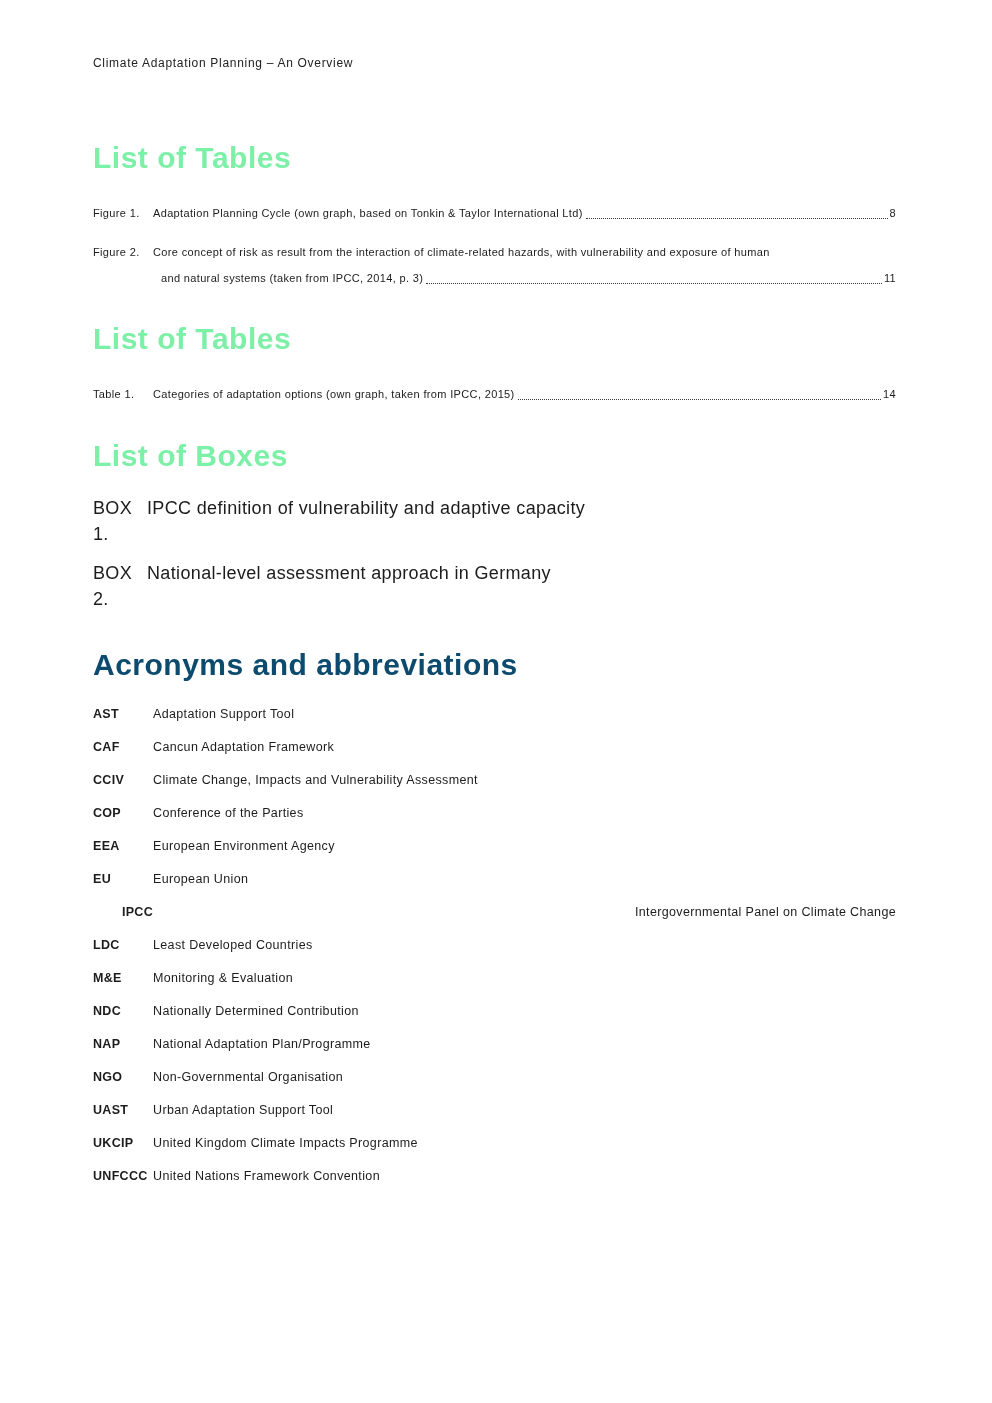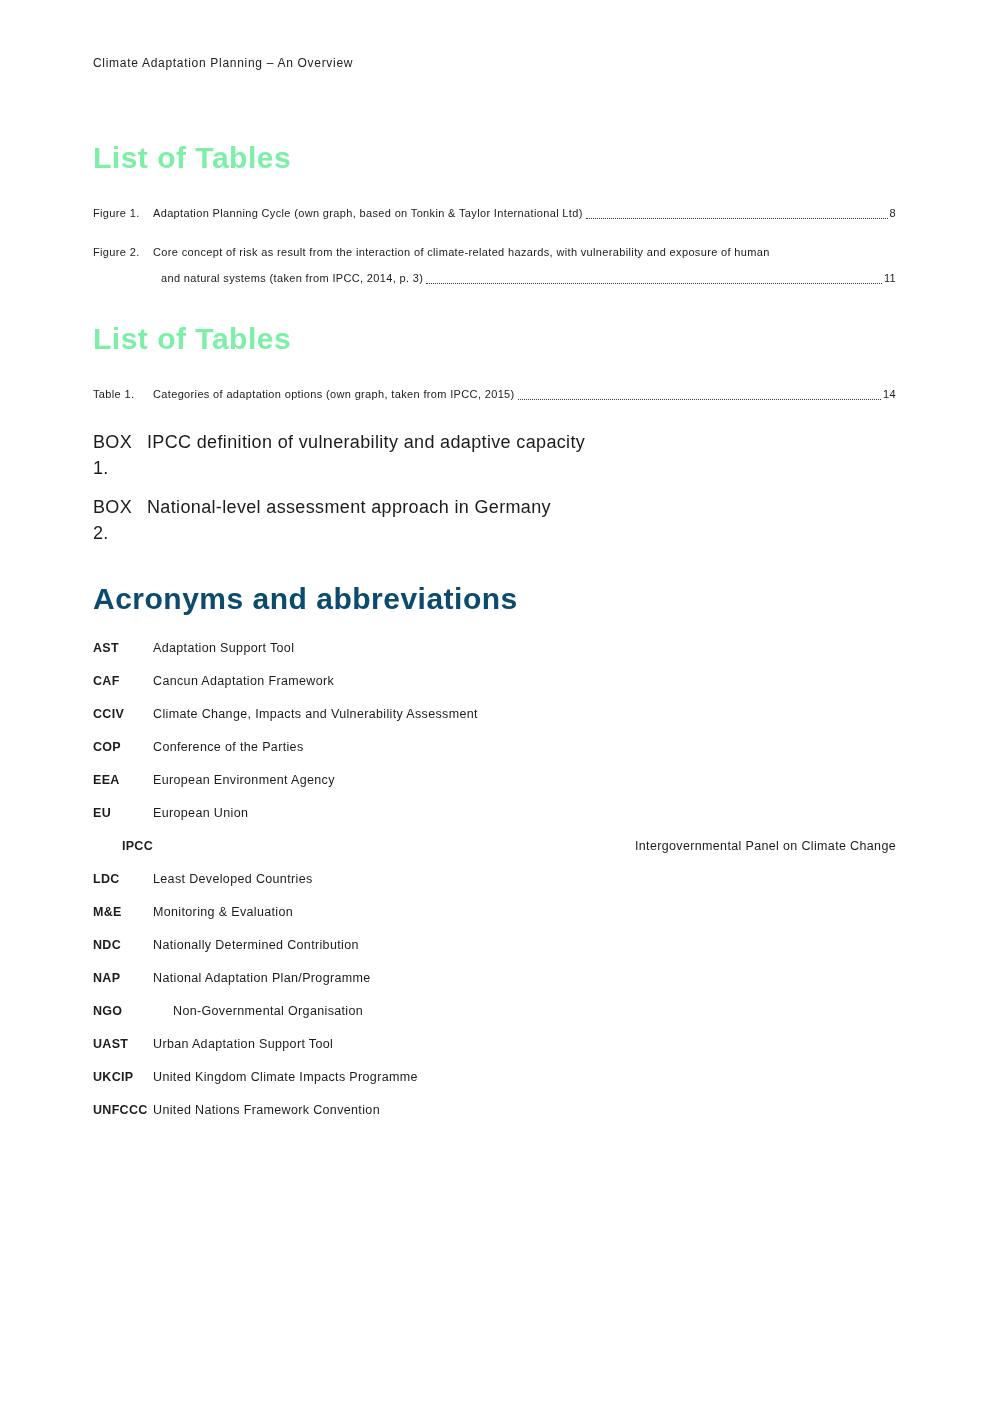--- a/index.html
+++ b/index.html
@@ -51,21 +51,21 @@
   .box-list { margin-top: 22px; font-size: 18px; letter-spacing: 0.35px; }
   .box-entry { display: flex; margin-bottom: 13px; }
   .box-label { flex: 0 0 54px; line-height: 26px; }
   .box-text  { line-height: 26px; }
 
   .acronym-list { margin-top: 26px; font-size: 12.5px; letter-spacing: 0.35px; }
   .acr-row { display: flex; line-height: 13px; margin-bottom: 20px; }
   .acr-abbr { flex: 0 0 60px; font-weight: bold; letter-spacing: 0.3px; }
   .acr-def  { flex: 1 1 auto; }
   .gap-6 { margin-top: 6px; text-align: right; }
-  .gap-4 { margin-top: 4px; gap: 20px; }
+  .gap-4 { margin-top: 4px; }
   .gap-7 { margin-top: 0; }
 </style>
 </head>
 <body>
 
 <div class="page">
 
   <div class="running-header">Climate Adaptation Planning – An Overview</div>
 
   <h1 class="section-heading h-figures" style="color: rgb(125, 240, 168);">List of Tables</h1>
@@ -105,20 +105,21 @@
       <div class="toc-body">
         <div class="toc-line">
           <span class="toc-text">Categories of adaptation options (own graph, taken from IPCC, 2015)</span>
           <span class="dots"></span>
           <span class="toc-page">14</span>
         </div>
       </div>
     </div>
   </div>
 
+  <h1 class="section-heading h-boxes" style="color: rgb(125, 240, 168);">List of Boxes</h1>
 
   <div class="box-list">
     <div class="box-entry">
       <span class="box-label">BOX 1.</span>
       <span class="box-text">IPCC definition of vulnerability and adaptive capacity</span>
     </div>
     <div class="box-entry">
       <span class="box-label">BOX 2.</span>
       <span class="box-text">National-level assessment approach in Germany</span>
     </div>

